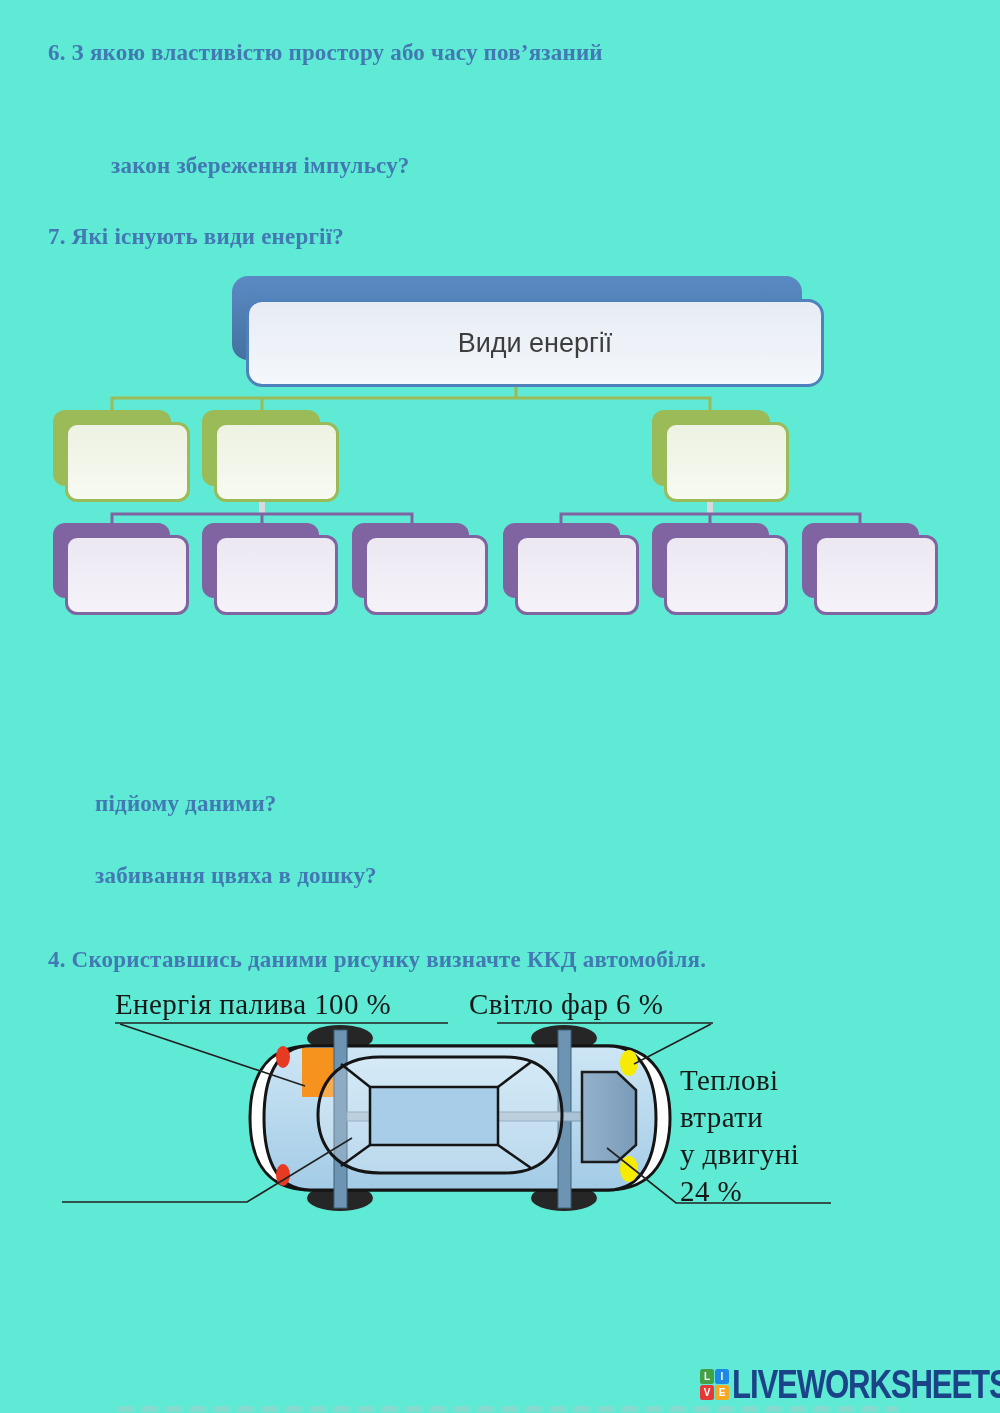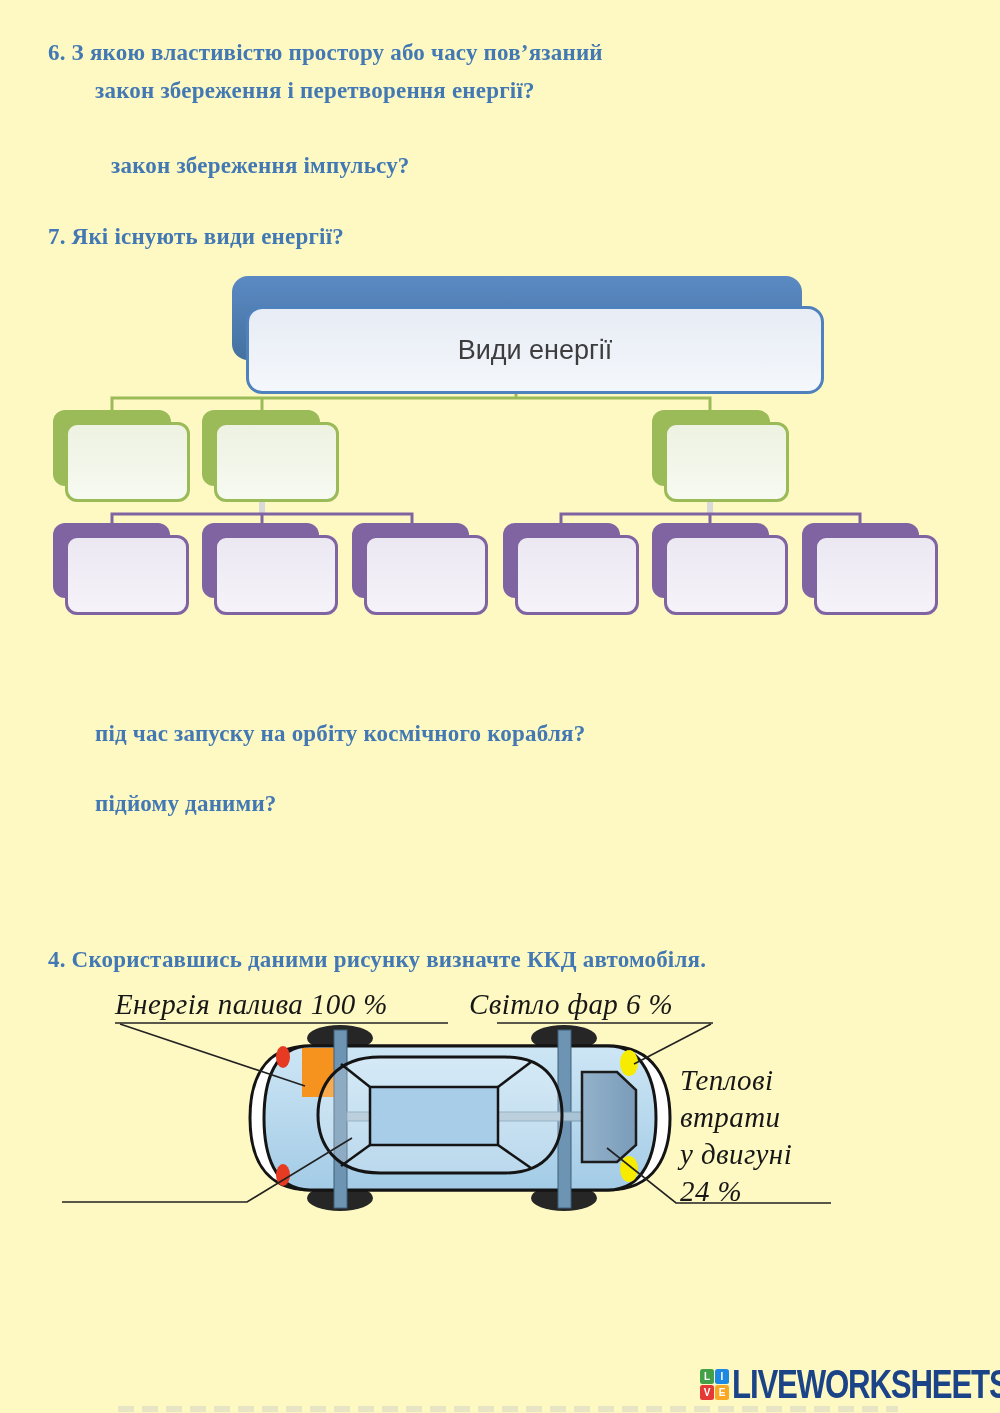--- a/index.html
+++ b/index.html
@@ -1,20 +1,20 @@
 <!DOCTYPE html>
 <html><head>
 <meta charset="utf-8">
 <style>
   html,body{margin:0;padding:0;background:#888;}
   .page{
     position:relative;
     width:1000px;height:1413px;
     margin:0 auto;
-    background:#fef9c3;
+    background:#5eead4;
     overflow:hidden;
     font-family:"Liberation Serif", serif;
   }
   
   .q{
     position:absolute;
     font-family:"Liberation Serif", serif;
     font-weight:bold;
     font-size:23px;
     color:#4278b3;
@@ -34,21 +34,21 @@
   }
   .tree-title{
     font-family:"Liberation Sans", sans-serif;
     font-size:27px;color:#3d3d3d;
   }
   .green-back{background:#9bbb59;}
   .green-front{background:linear-gradient(#edf2e2,#f7faf1);border:3px solid #9bbb59;}
   .purple-back{background:#8064a2;}
   .purple-front{background:linear-gradient(#ece8f2,#f5f2f9);border:3px solid #8064a2;}
   
-  .car-fig{position:absolute;left:0;top:980px;width:1000px;height:270px;font-style:italic;}
+  .car-fig{position:absolute;left:0;top:980px;width:1000px;height:270px;}
   .car-fig svg{position:absolute;left:0;top:0;}
   .car-label{
     position:absolute;
     font-family:"Liberation Serif", serif;
     font-size:29px;color:#171717;
     white-space:nowrap;letter-spacing:.4px;
   }
   .preline{white-space:pre-line;line-height:37px;}
   
   .lw-logo{position:absolute;left:700px;top:1366px;height:36px;display:flex;align-items:center;}
@@ -76,21 +76,20 @@
     background:repeating-linear-gradient(90deg,#c6c6c6 0 16px,transparent 16px 24px);
     opacity:.38;filter:blur(.6px);
   }
 </style>
 </head>
 <body>
 
 <div class="page">
 
   <div class="q" style="left:48px;top:40px">6. З якою властивістю простору або часу пов’язаний</div>
-  <div class="q" style="left:95px;top:78px">закон збереження і перетворення енергії?</div>
   <div class="q" style="left:111px;top:153px">закон збереження імпульсу?</div>
 
   <div class="q" style="left:48px;top:224px">7. Які існують види енергії?</div>
 
   <div class="tree">
     <svg width="1000" height="360" viewBox="0 0 1000 360">
 
       <path d="M516,108 V128" stroke="#9bbb59" stroke-width="3" fill="none"></path>
       <path d="M112,142 V128 H710 V142" stroke="#9bbb59" stroke-width="3" fill="none"></path>
       <path d="M262,128 V142" stroke="#9bbb59" stroke-width="3" fill="none"></path>
@@ -99,21 +98,21 @@
       <path d="M710,222 V244" stroke="#d9d9d9" stroke-width="6" fill="none"></path>
 
       <path d="M112,255 V244 H412 V255" stroke="#8064a2" stroke-width="3" fill="none"></path>
       <path d="M262,244 V255" stroke="#8064a2" stroke-width="3" fill="none"></path>
 
       <path d="M561,255 V244 H860 V255" stroke="#8064a2" stroke-width="3" fill="none"></path>
       <path d="M710,244 V255" stroke="#8064a2" stroke-width="3" fill="none"></path>
     </svg>
 
     <div class="sa-box sa-back blue-back" style="left:232px;top:6px;width:570px;height:84px"></div>
-    <div class="sa-box blue-front" style="left:246px;top:36px;width:572px;height:82px">
+    <div class="sa-box blue-front" style="left:246px;top:29px;width:572px;height:82px">
       <span class="tree-title">Види енергії</span>
     </div>
 
     <div class="sa-box sa-back green-back" style="left:53px;top:140px;width:118px;height:76px"></div>
     <div class="sa-box green-front" style="left:65px;top:152px;width:119px;height:74px"></div>
 
     <div class="sa-box sa-back green-back" style="left:202px;top:140px;width:118px;height:76px"></div>
     <div class="sa-box green-front" style="left:214px;top:152px;width:119px;height:74px"></div>
 
     <div class="sa-box sa-back green-back" style="left:652px;top:140px;width:118px;height:76px"></div>
@@ -131,22 +130,22 @@
     <div class="sa-box sa-back purple-back" style="left:503px;top:253px;width:117px;height:75px"></div>
     <div class="sa-box purple-front" style="left:515px;top:265px;width:118px;height:74px"></div>
 
     <div class="sa-box sa-back purple-back" style="left:652px;top:253px;width:117px;height:75px"></div>
     <div class="sa-box purple-front" style="left:664px;top:265px;width:118px;height:74px"></div>
 
     <div class="sa-box sa-back purple-back" style="left:802px;top:253px;width:117px;height:75px"></div>
     <div class="sa-box purple-front" style="left:814px;top:265px;width:118px;height:74px"></div>
   </div>
 
-  <div class="q" style="left:95px;top:721px">під час запуску на орбіту космічного корабля?</div>
   <div class="q" style="left:95px;top:791px">підйому даними?</div>
+  <div class="q" style="left:95px;top:863px">забивання цвяха в дошку?</div>
 
   <div class="q" style="left:48px;top:947px">4. Скориставшись даними рисунку визначте ККД автомобіля.</div>
 
   <div class="car-fig">
     <svg width="1000" height="270" viewBox="0 0 1000 270">
       <defs>
         <linearGradient id="bodyGrad" x1="0" y1="0" x2="0" y2="1">
           <stop offset="0" stop-color="#cde6f5"></stop>
           <stop offset="1" stop-color="#a3cbe6"></stop>
         </linearGradient>

